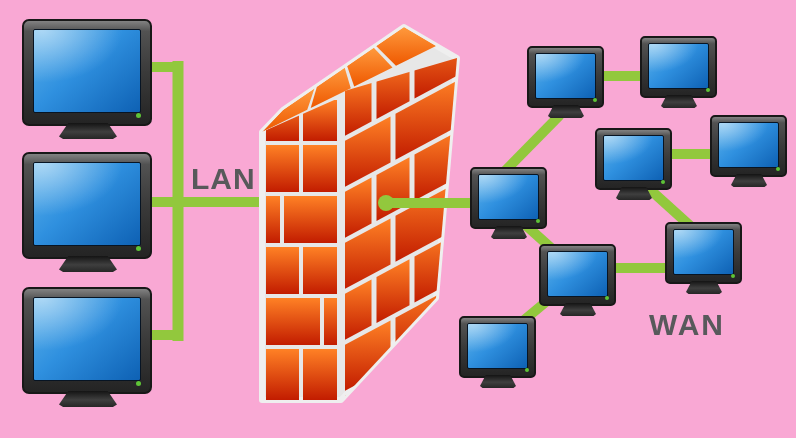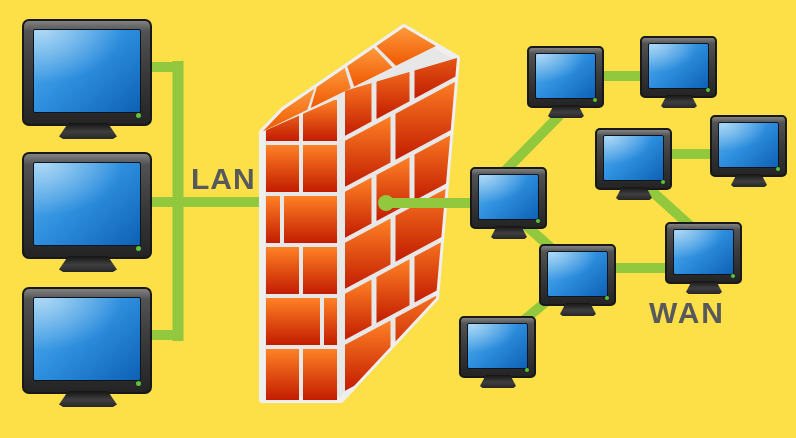--- a/index.html
+++ b/index.html
@@ -1,27 +1,27 @@
 <!DOCTYPE html>
 <html><head>
 <meta charset="utf-8">
 <style>
   html,body{margin:0;padding:0;background:#ffffff;}
   #stage{
-    position:relative;width:796px;height:438px;overflow:hidden;background:#fde047;
+    position:relative;width:796px;height:438px;overflow:hidden;background:#f9a8d4;
     font-family:"Liberation Sans", sans-serif;
   }
   #diagram-svg{position:absolute;left:0;top:0;z-index:1;}
   .label{
     position:absolute;z-index:3;font-weight:700;color:#58595b;
     font-family:"Liberation Sans", sans-serif;user-select:none;
   }
   #lan-label{left:191px;top:162px;font-size:30px;letter-spacing:1px;}
   #firewall-label{left:260px;top:400px;width:116px;text-align:center;font-size:28px;}
-  #wan-label{left:649px;top:296px;font-size:30px;letter-spacing:2px;}
+  #wan-label{left:649px;top:308px;font-size:30px;letter-spacing:2px;}
 
   
   .monitor{position:absolute;z-index:2;}
   .frame{
     position:absolute;left:0;top:0;
     background:linear-gradient(180deg,#828282 0%,#525252 10%,#3a3a3a 50%,#242424 100%);
     border:2px solid #181818;box-sizing:border-box;
   }
   .large .frame{width:130px;height:107px;border-radius:7px;}
   .small .frame{width:77px;height:62px;border-radius:5px;}

